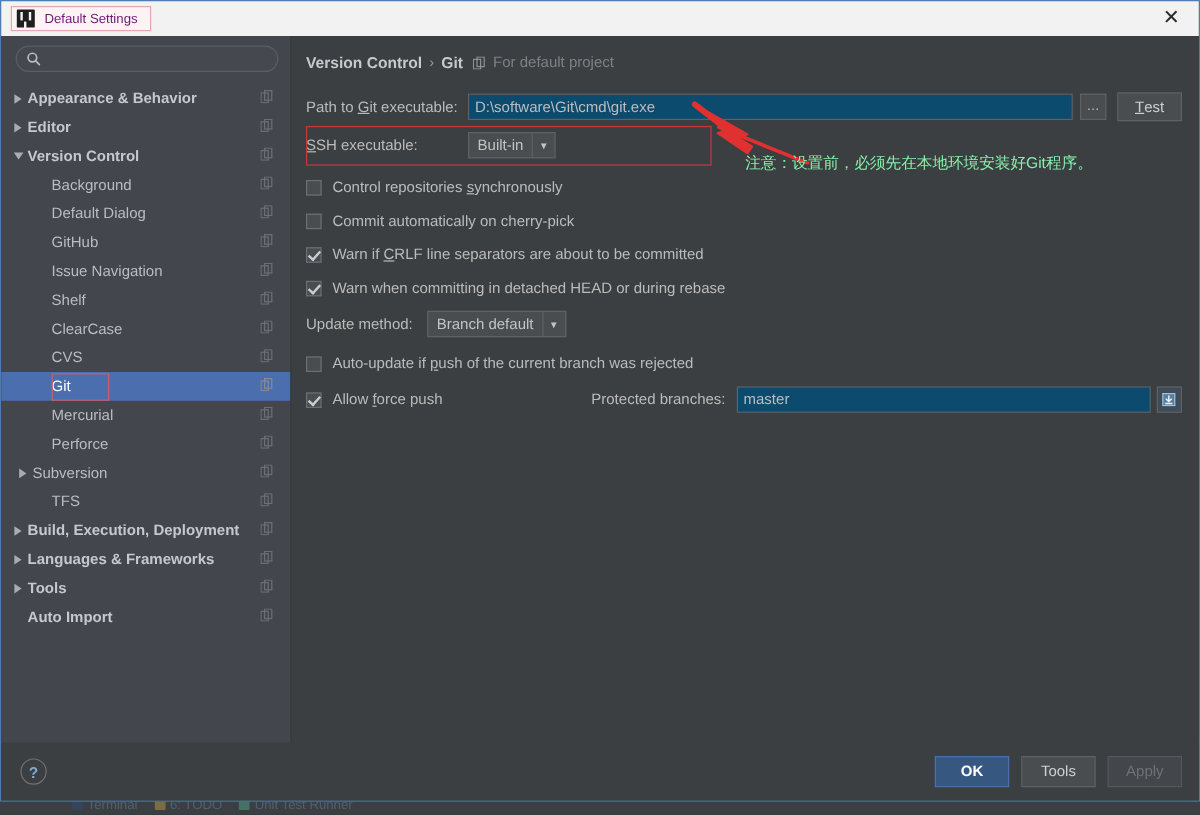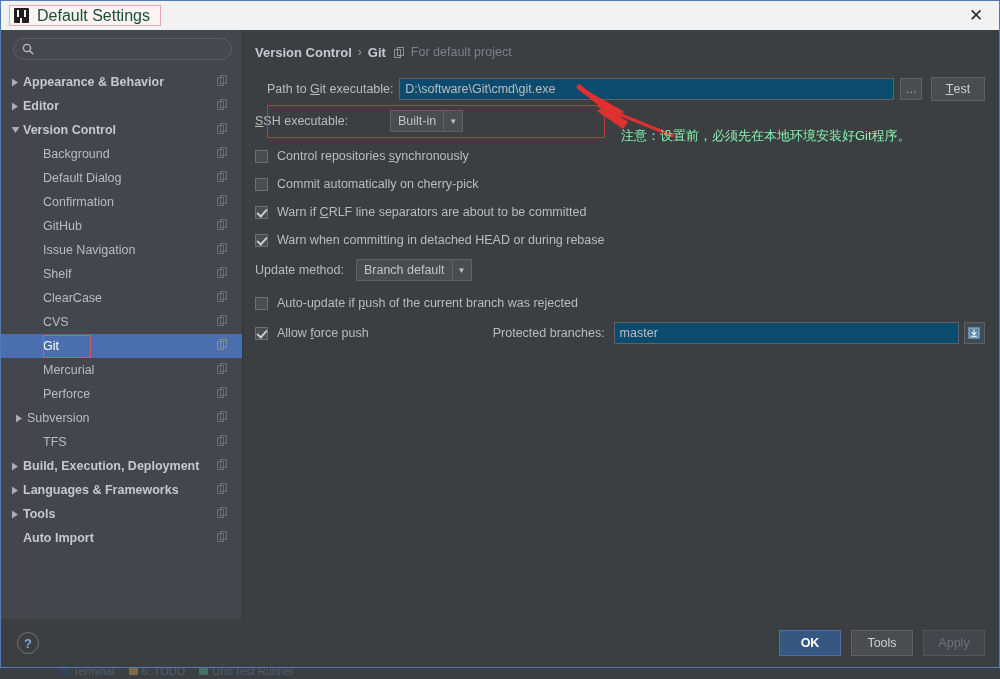--- a/index.html
+++ b/index.html
@@ -97,22 +97,22 @@
   }
   #app-icon::after {
     content: "";
     position: absolute;
     right: 3px; top: 2px;
     width: 2px; height: 7px;
     background: #f2f2f2;
     box-shadow: -4px 8px 0 0 #f2f2f2, 0px 0 0 0 #f2f2f2;
   }
   #title-text {
-    font-size: 16px;
-    color: #14532d;
+    font-size: 11px;
+    color: #701a75;
     white-space: nowrap;
     font-family: "Liberation Sans", sans-serif;
   }
   #close-button {
     position: absolute;
     right: 8px; top: 0;
     height: 29px;
     width: 30px;
     display: flex;
     align-items: center;
@@ -485,28 +485,20 @@
           <div class="tree-row lvl1">
             <span class="arrow"></span>
             <span class="label">Default Dialog</span>
             <span class="copy-ico"><svg width="11" height="11" viewBox="0 0 11 11">
                 <rect x="0.5" y="2.5" width="6" height="8" fill="none" stroke="#8d9094"></rect>
                 <rect x="3.5" y="0.5" width="6" height="8" fill="none" stroke="#8d9094"></rect>
               </svg></span>
           </div>
           <div class="tree-row lvl1">
             <span class="arrow"></span>
-            <span class="label">Confirmation</span>
-            <span class="copy-ico"><svg width="11" height="11" viewBox="0 0 11 11">
-                <rect x="0.5" y="2.5" width="6" height="8" fill="none" stroke="#8d9094"></rect>
-                <rect x="3.5" y="0.5" width="6" height="8" fill="none" stroke="#8d9094"></rect>
-              </svg></span>
-          </div>
-          <div class="tree-row lvl1">
-            <span class="arrow"></span>
             <span class="label">GitHub</span>
             <span class="copy-ico"><svg width="11" height="11" viewBox="0 0 11 11">
                 <rect x="0.5" y="2.5" width="6" height="8" fill="none" stroke="#8d9094"></rect>
                 <rect x="3.5" y="0.5" width="6" height="8" fill="none" stroke="#8d9094"></rect>
               </svg></span>
           </div>
           <div class="tree-row lvl1">
             <span class="arrow"></span>
             <span class="label">Issue Navigation</span>
             <span class="copy-ico"><svg width="11" height="11" viewBox="0 0 11 11">
@@ -636,21 +628,21 @@
         <span class="bc-main">Version Control</span>
         <span class="bc-sep">›</span>
         <span class="bc-main">Git</span>
         <svg width="11" height="11" viewBox="0 0 11 11" style="margin-left:2px">
           <rect x="0.5" y="2.5" width="6" height="8" fill="none" stroke="#8d9094"></rect>
           <rect x="3.5" y="0.5" width="6" height="8" fill="none" stroke="#8d9094"></rect>
         </svg>
         <span class="bc-note">For default project</span>
       </div>
 
-      <div class="row" style="position:relative;margin-left:12px;">
+      <div class="row" style="position:relative;">
         <span class="field-label" style="width:135px">Path to <span class="uline">G</span><span>it executable:</span></span>
         <input class="text-input" type="text" style="width: 505px;" value="D:\software\Git\cmd\git.exe">
         <div class="browse-btn">…</div>
         <div class="push-btn" style="margin-left:9px">
             <span class="uline">T</span>
             <span>est</span>
           </div>
         <div id="path-hl"></div>
       </div>
 

